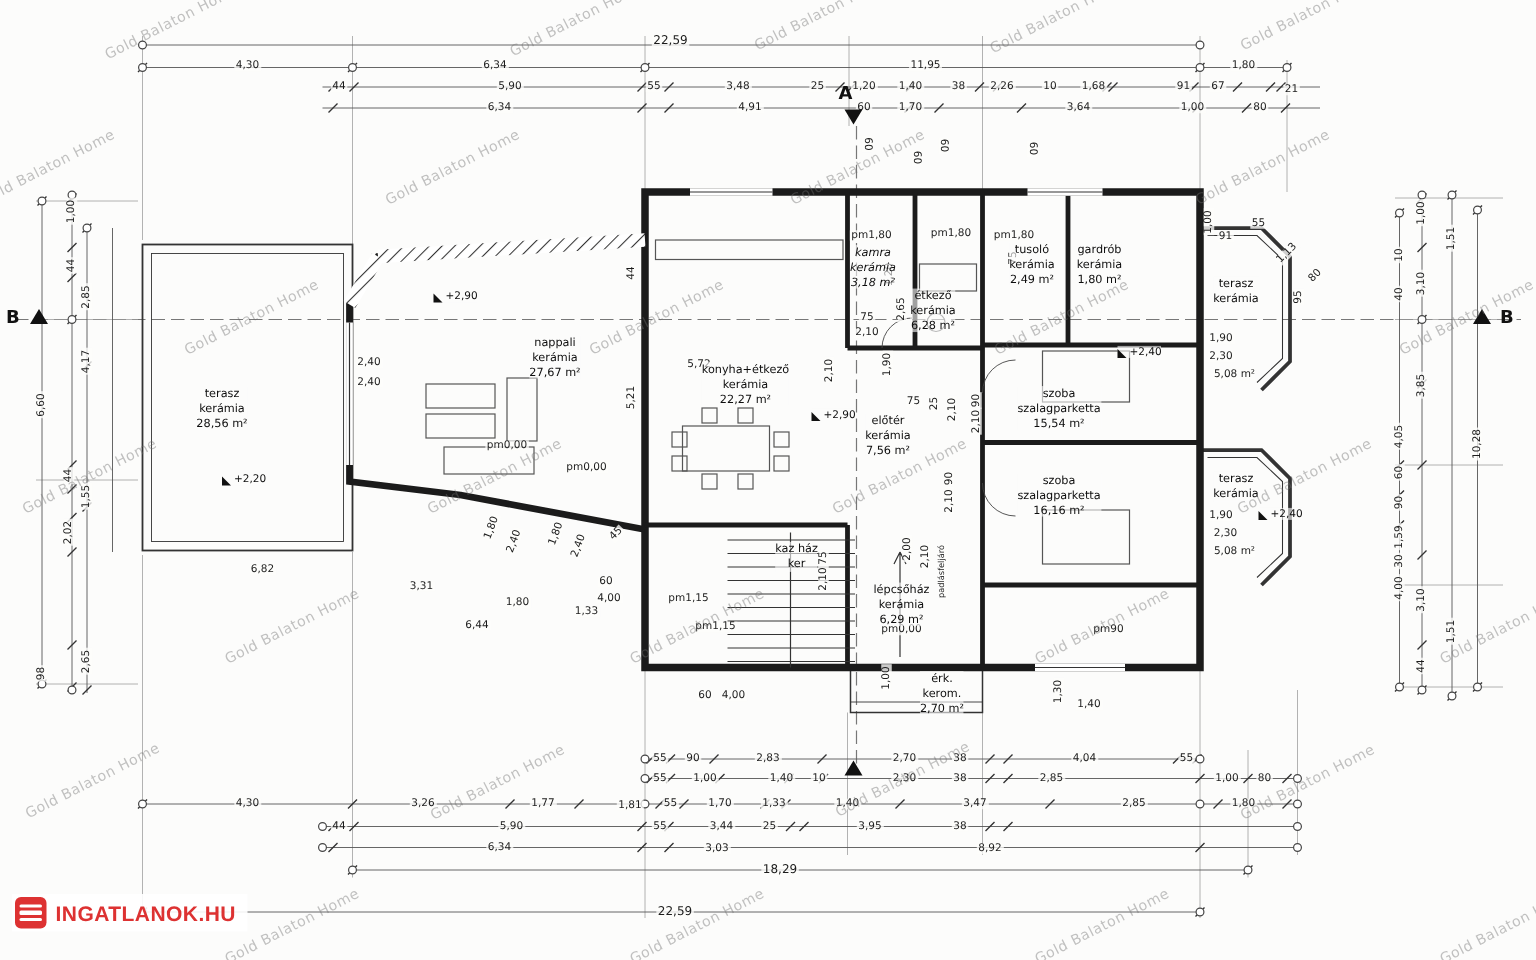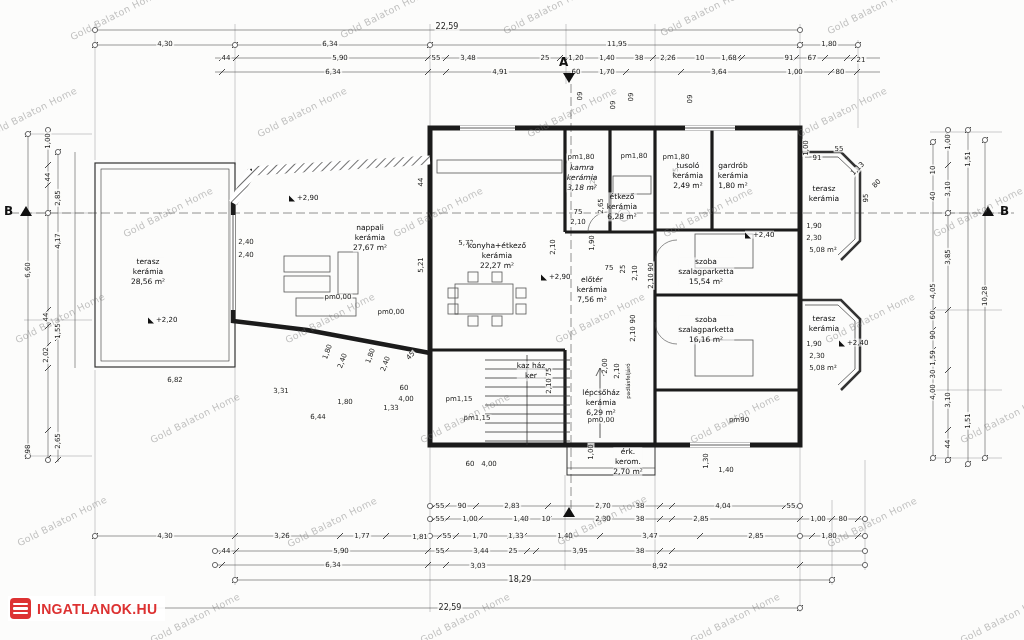--- a/index.html
+++ b/index.html
@@ -194,21 +194,21 @@
     <div class="sec-letter" style="left:1000px;top:204px;">B</div>
     <div class="tri tri-up" style="left:982px;top:206px;"></div>
   <div class="dim" style="left: 447px; top: 27px; font-size: 8px; transform: translate(-50%, -50%) rotate(0deg);">22,59</div>
       <div class="dim" style="left: 165px; top: 44px; transform: translate(-50%, -50%) rotate(0deg);">4,30</div>
       <div class="dim" style="left: 330px; top: 44px; transform: translate(-50%, -50%) rotate(0deg);">6,34</div>
       <div class="dim" style="left: 617px; top: 44px; transform: translate(-50%, -50%) rotate(0deg);">11,95</div>
       <div class="dim" style="left: 829px; top: 44px; transform: translate(-50%, -50%) rotate(0deg);">1,80</div>
       <div class="dim" style="left: 226px; top: 58px; transform: translate(-50%, -50%) rotate(0deg);">44</div>
       <div class="dim" style="left: 340px; top: 58px; transform: translate(-50%, -50%) rotate(0deg);">5,90</div>
       <div class="dim" style="left: 436px; top: 58px; transform: translate(-50%, -50%) rotate(0deg);">55</div>
-      <div class="dim" style="left: 468px; top: 58px; transform: translate(-50%, -50%) rotate(0deg);">3,48</div>
+      <div class="dim" style="left: 492px; top: 58px; transform: translate(-50%, -50%) rotate(0deg);">3,48</div>
       <div class="dim" style="left: 545px; top: 58px; transform: translate(-50%, -50%) rotate(0deg);">25</div>
       <div class="dim" style="left: 576px; top: 58px; transform: translate(-50%, -50%) rotate(0deg);">1,20</div>
       <div class="dim" style="left: 607px; top: 58px; transform: translate(-50%, -50%) rotate(0deg);">1,40</div>
       <div class="dim" style="left: 639px; top: 58px; transform: translate(-50%, -50%) rotate(0deg);">38</div>
       <div class="dim" style="left: 668px; top: 58px; transform: translate(-50%, -50%) rotate(0deg);">2,26</div>
       <div class="dim" style="left: 700px; top: 58px; transform: translate(-50%, -50%) rotate(0deg);">10</div>
       <div class="dim" style="left: 729px; top: 58px; transform: translate(-50%, -50%) rotate(0deg);">1,68</div>
       <div class="dim" style="left: 789px; top: 58px; transform: translate(-50%, -50%) rotate(0deg);">91</div>
       <div class="dim" style="left: 812px; top: 58px; transform: translate(-50%, -50%) rotate(0deg);">67</div>
       <div class="dim" style="left: 861px; top: 60px; transform: translate(-50%, -50%) rotate(0deg);">21</div>

